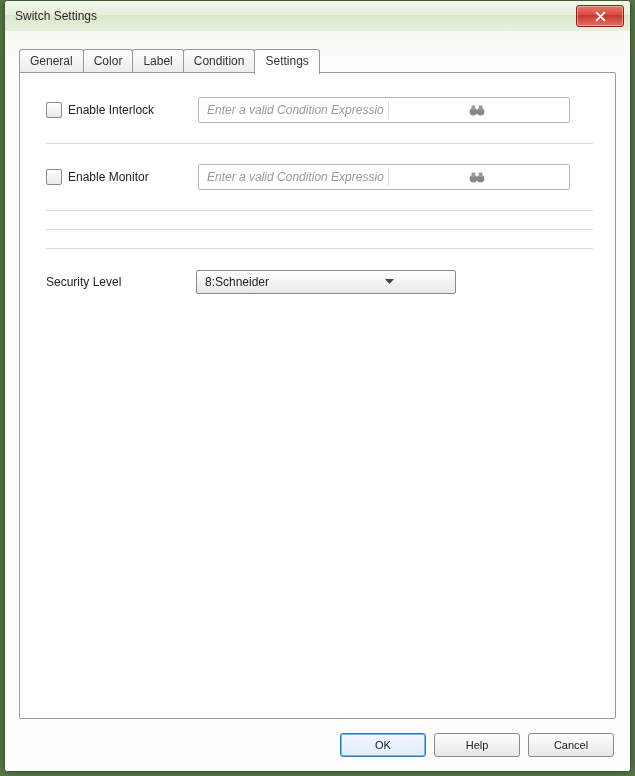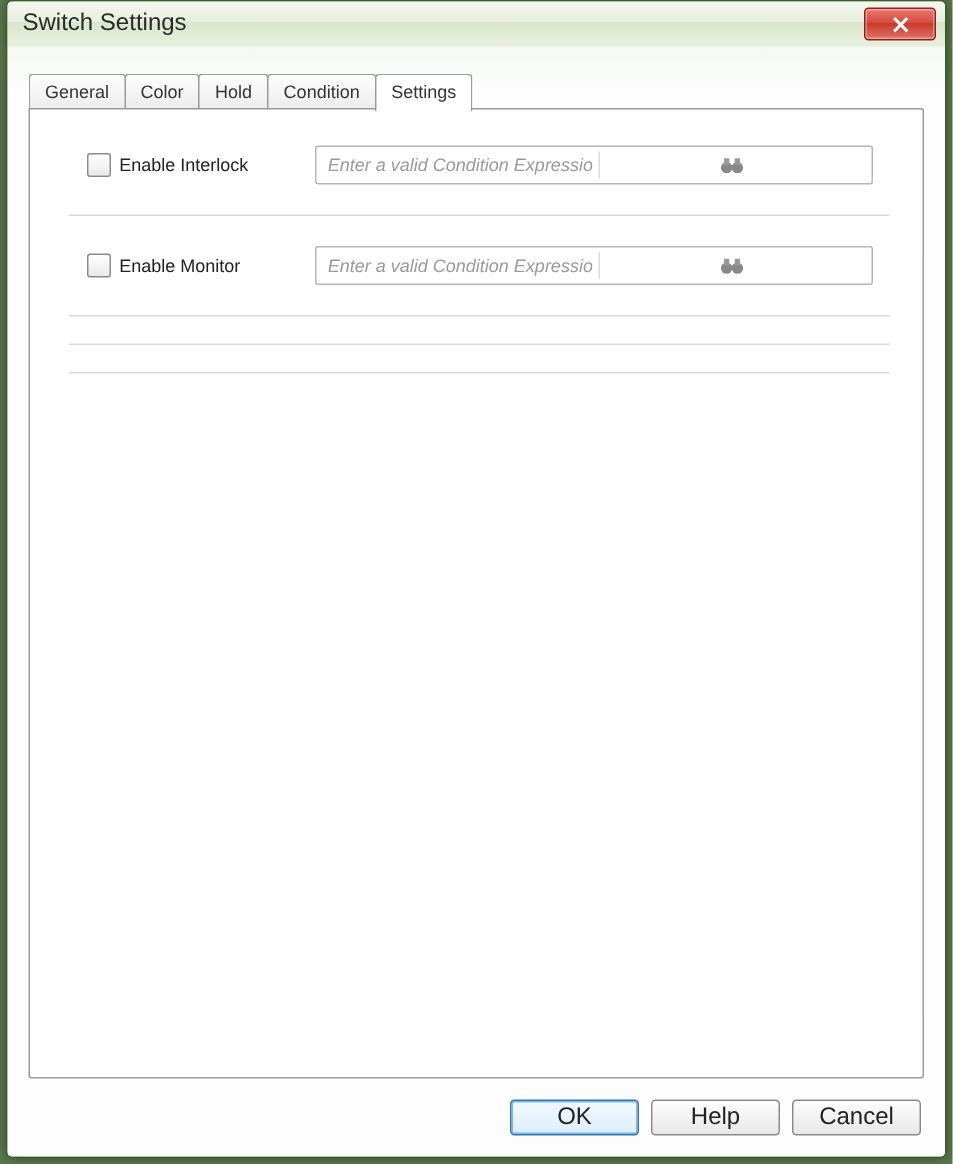--- a/index.html
+++ b/index.html
@@ -1,68 +1,68 @@
 <!DOCTYPE html>
 <html><head>
 <meta charset="utf-8">
 <style>
   html,body{margin:0;padding:0;font-family:"Segoe UI",Tahoma,sans-serif;font-size:12px;color:#222;}
   body{background:#5a7a4b;width:635px;height:776px;box-sizing:border-box;position:relative;}
   .window{position:absolute;left:4px;top:0;right:4px;bottom:4px;background:#fff;border:1px solid #3c5a2e;border-radius:4px;overflow:hidden;box-shadow:0 0 8px rgba(0,0,0,.4);}
   .titlebar{height:30px;background:linear-gradient(to bottom,#f3f8ee 0%,#e7efde 45%,#d9e6cc 46%,#e8f0dd 100%);display:flex;align-items:center;padding:0 6px 0 10px;border-bottom:1px solid #cfd9c2;}
-  .titlebar .title{flex:1;font-size:16px;color:#2a2a2a;}
+  .titlebar .title{flex:1;font-size:12px;color:#2a2a2a;}
   .close-btn{width:46px;height:20px;background:linear-gradient(to bottom,#e67a70 0%,#d94b3f 45%,#c7372a 46%,#df7166 100%);border:1px solid #8f2219;border-radius:3px;display:flex;align-items:center;justify-content:center;color:#fff;box-shadow:inset 0 0 0 1px rgba(255,255,255,.35);}
   .close-btn svg{width:11px;height:11px;}
   .client{position:absolute;left:0;right:0;top:30px;bottom:0;background:linear-gradient(to bottom,#f5f9f1 0%,#fdfdfd 30px,#fdfdfd 100%);}
   .tabs{position:absolute;left:14px;top:18px;display:flex;}
   .tab{border:1px solid #9a9a9a;border-bottom:none;background:linear-gradient(to bottom,#fdfdfd,#ebebeb);padding:4px 10px 5px;margin-right:-1px;border-radius:3px 3px 0 0;position:relative;font-size:12px;color:#333;cursor:default;}
   .tab.active{background:#fff;z-index:3;padding-bottom:6px;top:0;}
   .tab.active::after{content:"";position:absolute;left:0;right:0;bottom:-1px;height:2px;background:#fff;}
   .tabpanel{position:absolute;left:14px;right:14px;top:41px;bottom:52px;background:#fff;border:1px solid #9a9a9a;border-radius:0 2px 2px 2px;z-index:1;padding:22px 22px 10px 26px;box-sizing:border-box;}
-  .row{display:flex;align-items:center;min-height:30px;justify-content:center;}
+  .row{display:flex;align-items:center;min-height:30px;}
   .chk{width:14px;height:14px;border:1px solid #8a8a8a;background:linear-gradient(to bottom,#fff,#e9e9e9);border-radius:2px;margin-right:6px;display:inline-flex;align-items:center;justify-content:center;flex:none;}
   .chk.checked svg{display:block;}
   .chk svg{display:none;width:11px;height:11px;}
   .lbl{width:130px;}
   .expr{flex:1;max-width:358px;height:24px;border:1px solid #b6b6b6;background:#fff;border-radius:2px;display:flex;align-items:center;padding:0 4px 0 8px;color:#9a9a9a;font-style:italic;overflow:hidden;}
   .expr span{flex:1;white-space:nowrap;overflow:hidden;}
   .expr .pick{width:20px;height:18px;border-left:1px solid #dcdcdc;margin-left:4px;display:flex;align-items:center;justify-content:center;font-style:normal;}
   .spin{width:56px;height:22px;border:1px solid #b6b6b6;border-radius:2px;display:flex;align-items:stretch;margin-left:0;}
   .spin input{border:none;width:36px;padding:0 4px;font-size:12px;background:#fff;outline:none;}
   .spin .btns{width:18px;border-left:1px solid #cfcfcf;display:flex;flex-direction:column;}
   .spin .btns div{flex:1;display:flex;align-items:center;justify-content:center;background:linear-gradient(to bottom,#fafafa,#e5e5e5);}
   .spin .btns div:first-child{border-bottom:1px solid #cfcfcf;}
   .spin svg{width:7px;height:5px;}
   hr.sep{border:none;border-top:1px solid #d9d9d9;margin:18px 0;}
   .select{width:246px;height:22px;border:1px solid #8a8a8a;border-radius:2px;background:linear-gradient(to bottom,#fff,#e8e8e8);display:flex;align-items:center;padding:0 4px 0 8px;}
   .select span{flex:1;}
   .select .dd{width:16px;height:16px;display:flex;align-items:center;justify-content:center;}
   .buttons{position:absolute;right:16px;bottom:14px;display:flex;gap:8px;}
-  .btn{min-width:86px;height:24px;border:1px solid #8a8a8a;border-radius:3px;background:linear-gradient(to bottom,#fdfdfd,#e7e7e7);display:flex;align-items:center;justify-content:center;font-size:16px;color:#222;padding:0 12px;box-sizing:border-box;}
+  .btn{min-width:86px;height:24px;border:1px solid #8a8a8a;border-radius:3px;background:linear-gradient(to bottom,#fdfdfd,#e7e7e7);display:flex;align-items:center;justify-content:center;font-size:11px;color:#222;padding:0 12px;box-sizing:border-box;}
   .btn.primary{border-color:#2f76b7;box-shadow:0 0 0 1px #7cb7e8 inset;background:linear-gradient(to bottom,#f3f9ff,#dceefc);}
   .bino{width:18px;height:16px;}
 </style>
 </head>
 <body>
 
 <div class="window">
   <div class="titlebar">
     <div class="title">Switch Settings</div>
     <div class="close-btn">
       <svg viewBox="0 0 10 10">
           <path d="M1 1 L9 9 M9 1 L1 9" stroke="#fff" stroke-width="1.8" fill="none"></path>
         </svg>
     </div>
   </div>
 
   <div class="client">
     <div class="tabs">
       <div class="tab">General</div>
       <div class="tab">Color</div>
-      <div class="tab">Hold</div>
+      <div class="tab">Label</div>
       <div class="tab">Condition</div>
       <div class="tab active">Settings</div>
     </div>
 
     <div class="tabpanel">
 
       <div class="row">
         <span class="chk">
           
         </span>
@@ -99,20 +99,31 @@
               </svg>
           </span>
         </div>
       </div>
       <hr class="sep">
 
       <hr class="sep">
 
       <hr class="sep">
 
+      <div class="row">
+        <span class="lbl" style="margin-left:0;width:150px;">Security Level</span>
+        <div class="select">
+          <span>8:Schneider</span>
+          <span class="dd">
+            <svg width="9" height="6" viewBox="0 0 9 6">
+                <path d="M0 0 L4.5 5 L9 0 Z" fill="#444"></path>
+              </svg>
+          </span>
+        </div>
+      </div>
 
     </div>
 
     <div class="buttons">
       <div class="btn primary">OK</div>
       <div class="btn">Help</div>
       <div class="btn">Cancel</div>
     </div>
   </div>
 </div>

